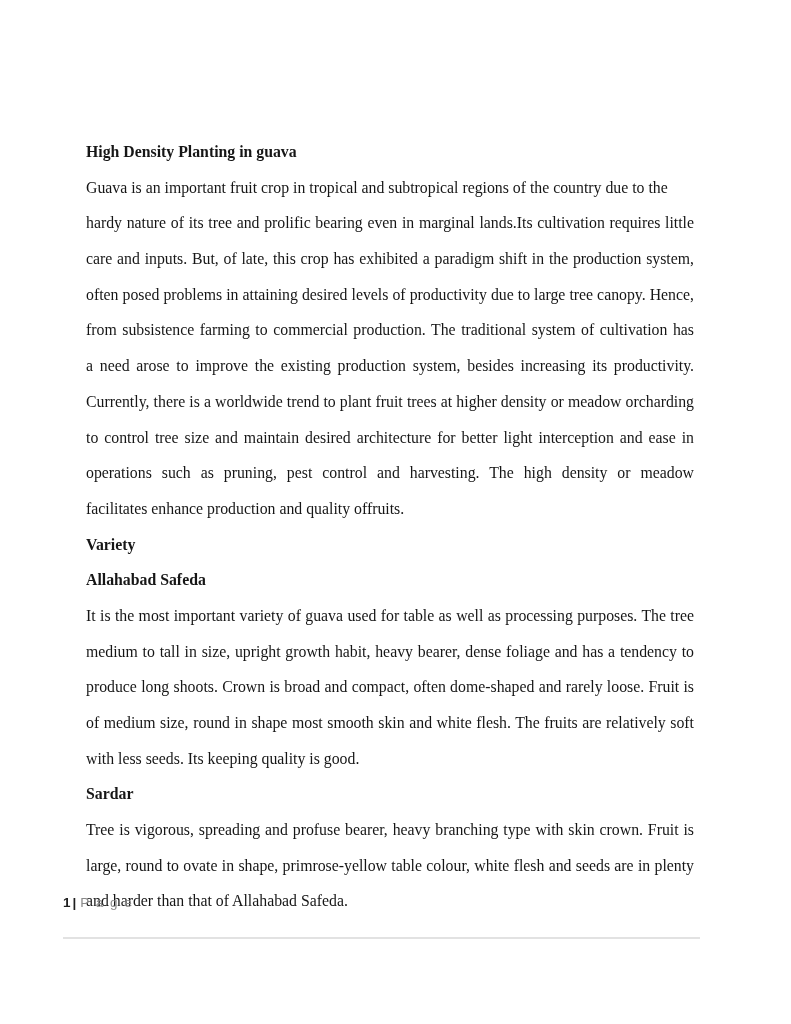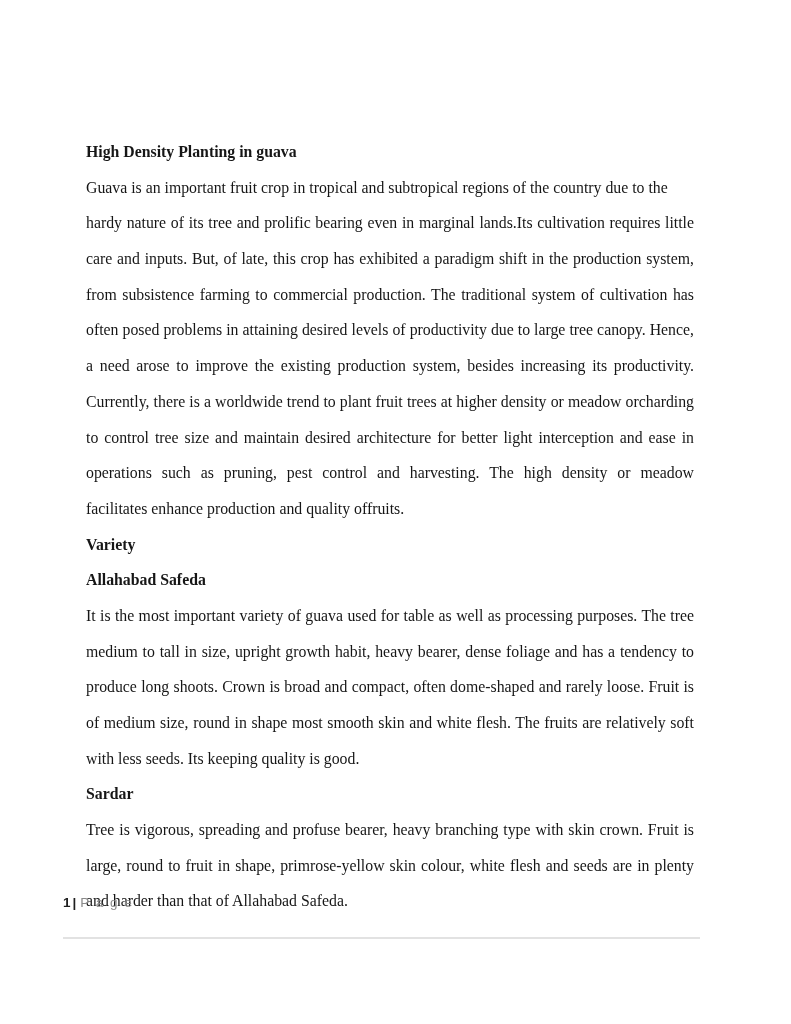--- a/index.html
+++ b/index.html
@@ -71,41 +71,41 @@
 <body>
 
 <div class="page">
   <div class="content">
 
     <div class="ln bold">High Density Planting in guava</div>
 
     <div class="ln">Guava is an important fruit crop in tropical and subtropical regions of the country due to the</div>
     <div class="ln j">hardy nature of its tree and prolific bearing even in marginal lands.Its cultivation requires little</div>
     <div class="ln j">care and inputs. But, of late, this crop has exhibited a paradigm shift in the production system,</div>
+    <div class="ln j">often posed problems in attaining desired levels of productivity due to large tree canopy. Hence,</div>
     <div class="ln j">from subsistence farming to commercial production. The traditional system of cultivation has</div>
-    <div class="ln j">often posed problems in attaining desired levels of productivity due to large tree canopy. Hence,</div>
     <div class="ln j">a need arose to improve the existing production system, besides increasing its productivity.</div>
     <div class="ln j">Currently, there is a worldwide trend to plant fruit trees at higher density or meadow orcharding</div>
     <div class="ln j">to control tree size and maintain desired architecture for better light interception and ease in</div>
     <div class="ln j">operations such as pruning, pest control and harvesting. The high density or meadow orcharding</div>
     <div class="ln">facilitates enhance production and quality offruits.</div>
 
     <div class="ln bold">Variety</div>
     <div class="ln bold">Allahabad Safeda</div>
 
     <div class="ln j">It is the most important variety of guava used for table as well as processing purposes. The tree is</div>
     <div class="ln j">medium to tall in size, upright growth habit, heavy bearer, dense foliage and has a tendency to</div>
     <div class="ln j">produce long shoots. Crown is broad and compact, often dome-shaped and rarely loose. Fruit is</div>
     <div class="ln j">of medium size, round in shape most smooth skin and white flesh. The fruits are relatively soft</div>
     <div class="ln">with less seeds. Its keeping quality is good.</div>
 
     <div class="ln bold">Sardar</div>
 
     <div class="ln j">Tree is vigorous, spreading and profuse bearer, heavy branching type with skin crown. Fruit is</div>
-    <div class="ln j">large, round to fruit in shape, primrose-yellow skin colour, white flesh and seeds are in plenty</div>
+    <div class="ln j">large, round to ovate in shape, primrose-yellow table colour, white flesh and seeds are in plenty</div>
     <div class="ln">and harder than that of Allahabad Safeda.</div>
 
   </div>
 
   <div class="footer-rule"></div>
 
   <div class="footer">
     <span class="pg-num">1</span><span class="pg-sep">|</span><span class="pg-label">P a g e</span>
   </div>
 </div>

